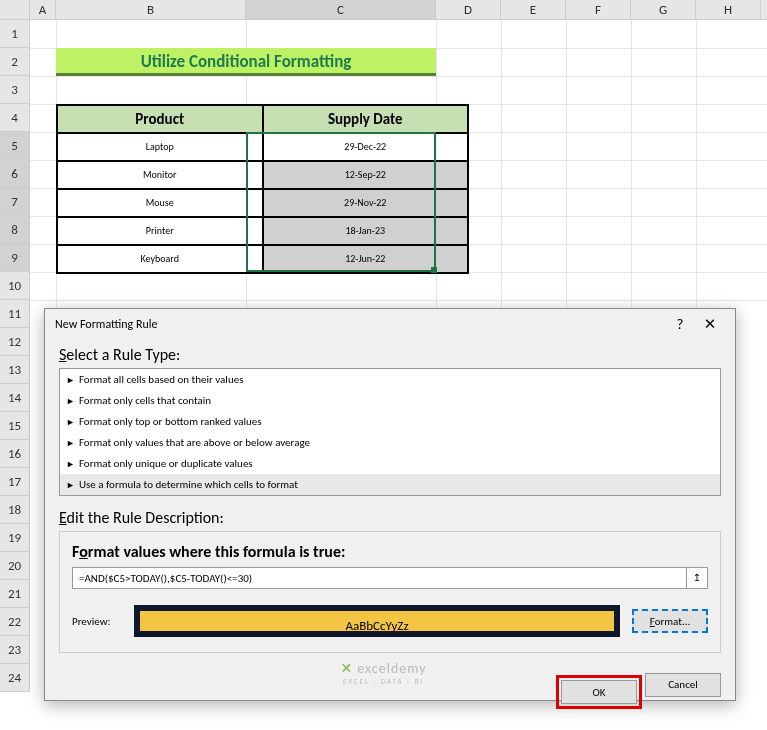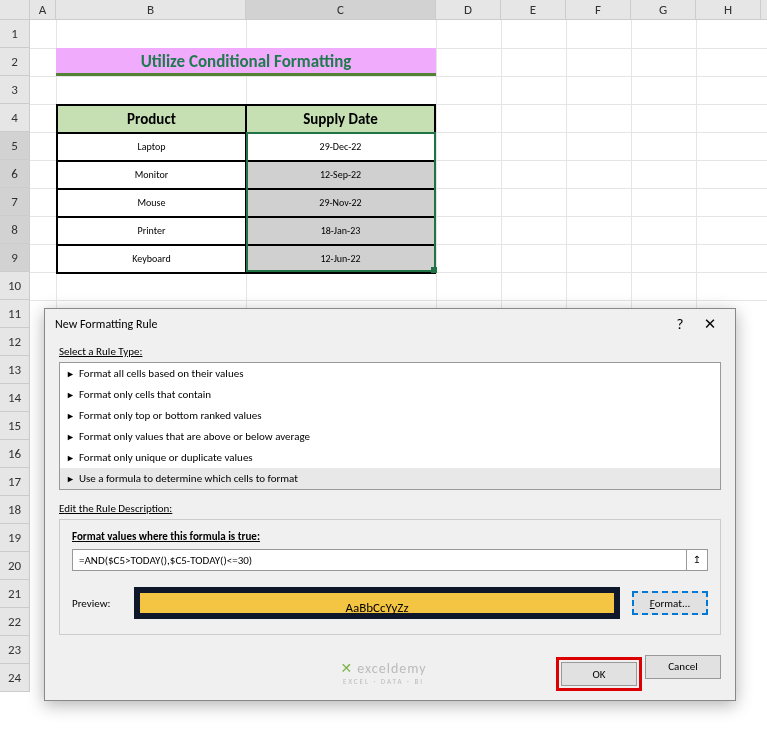--- a/index.html
+++ b/index.html
@@ -18,38 +18,38 @@
 .grid { display: flex; }
 .row-headers { display: flex; flex-direction: column; width: 30px; background: #e6e6e6; border-right: 1px solid #ccc; }
 .row-h { height: 28px; border-bottom: 1px solid #ccc; font-size: 13px; text-align: center; line-height: 28px; color: #333; }
 .row-h.active { background: #d2d2d2; }
 
 .cells { position: relative; flex: 1; }
 .gridlines { position: absolute; inset: 0; }
 .vline { position: absolute; top: 0; bottom: 0; width: 1px; background: #e5e5e5; }
 .hline { position: absolute; left: 0; right: 0; height: 1px; background: #e5e5e5; }
 
-.title-banner { position: absolute; left: 26px; top: 28px; width: 380px; height: 28px; background: #f0abfc; color: #1f7a4d; font-weight: bold; font-size: 17px; text-align: center; line-height: 28px; border-bottom: 3px solid #548235; }
-
-.table { position: absolute; left: 26px; top: 84px; width: 380px; border: 1px solid #000; }
+.title-banner { position: absolute; left: 26px; top: 28px; width: 380px; height: 28px; background: #bef264; color: #1f7a4d; font-weight: bold; font-size: 17px; text-align: center; line-height: 28px; border-bottom: 3px solid #548235; }
+
+.table { position: absolute; left: 26px; top: 84px; width: 413px; border: 1px solid #000; }
 .table-h { display: flex; background: #c6e0b4; height: 28px; }
 .table-h div { flex: 1; border: 1px solid #000; font-weight: bold; font-size: 15px; text-align: center; line-height: 26px; }
 .table-r { display: flex; height: 28px; }
 .table-r div { flex: 1; border: 1px solid #000; font-size: 10px; text-align: center; line-height: 26px; background: #fff; }
 .table-r div.sel { background: #d0d0d0; }
 .table-r div.sel.first { background: #fff; }
 .selection-border { position: absolute; left: 216px; top: 112px; width: 190px; height: 140px; border: 2px solid #217346; pointer-events: none; }
 .selection-handle { position: absolute; right: -3px; bottom: -3px; width: 6px; height: 6px; background: #217346; }
 
 .dialog { position: absolute; left: 44px; top: 308px; width: 692px; height: 393px; background: #f0f0f0; border: 1px solid #888; box-shadow: 0 4px 16px rgba(0,0,0,0.3); font-size: 12px; }
 .dlg-title { display: flex; align-items: center; height: 30px; padding: 0 10px; font-size: 12px; }
 .dlg-title span:first-child { flex: 1; }
 .dlg-help, .dlg-close { width: 30px; text-align: center; font-size: 15px; cursor: pointer; }
 .dlg-body { padding: 6px 14px 14px; }
-.lbl { font-size: 11px; margin-bottom: 4px; text-decoration: underline; }
+.lbl { font-size: 16px; margin-bottom: 4px; }
 .lbl u { text-decoration: underline; }
 .rule-list { border: 1px solid #999; background: #fff; margin-bottom: 12px; }
 .rule-item { padding: 4px 6px; font-size: 11px; display: flex; align-items: center; gap: 4px; }
 .rule-item.selected { background: #e8e8e8; }
 .rule-arrow { font-size: 9px; }
 .formula-row { margin: 6px 0 16px; display: flex; }
 .formula-input { flex: 1; border: 1px solid #999; background: #fff; padding: 3px 6px; font-size: 11px; height: 22px; }
 .ref-btn { width: 22px; height: 22px; border: 1px solid #999; background: #fff; margin-left: -1px; text-align: center; line-height: 20px; font-size: 10px; cursor: pointer; }
 .preview-row { display: flex; align-items: center; gap: 12px; margin-bottom: 1px; }
 .preview-lbl { font-size: 11px; width: 50px; }

